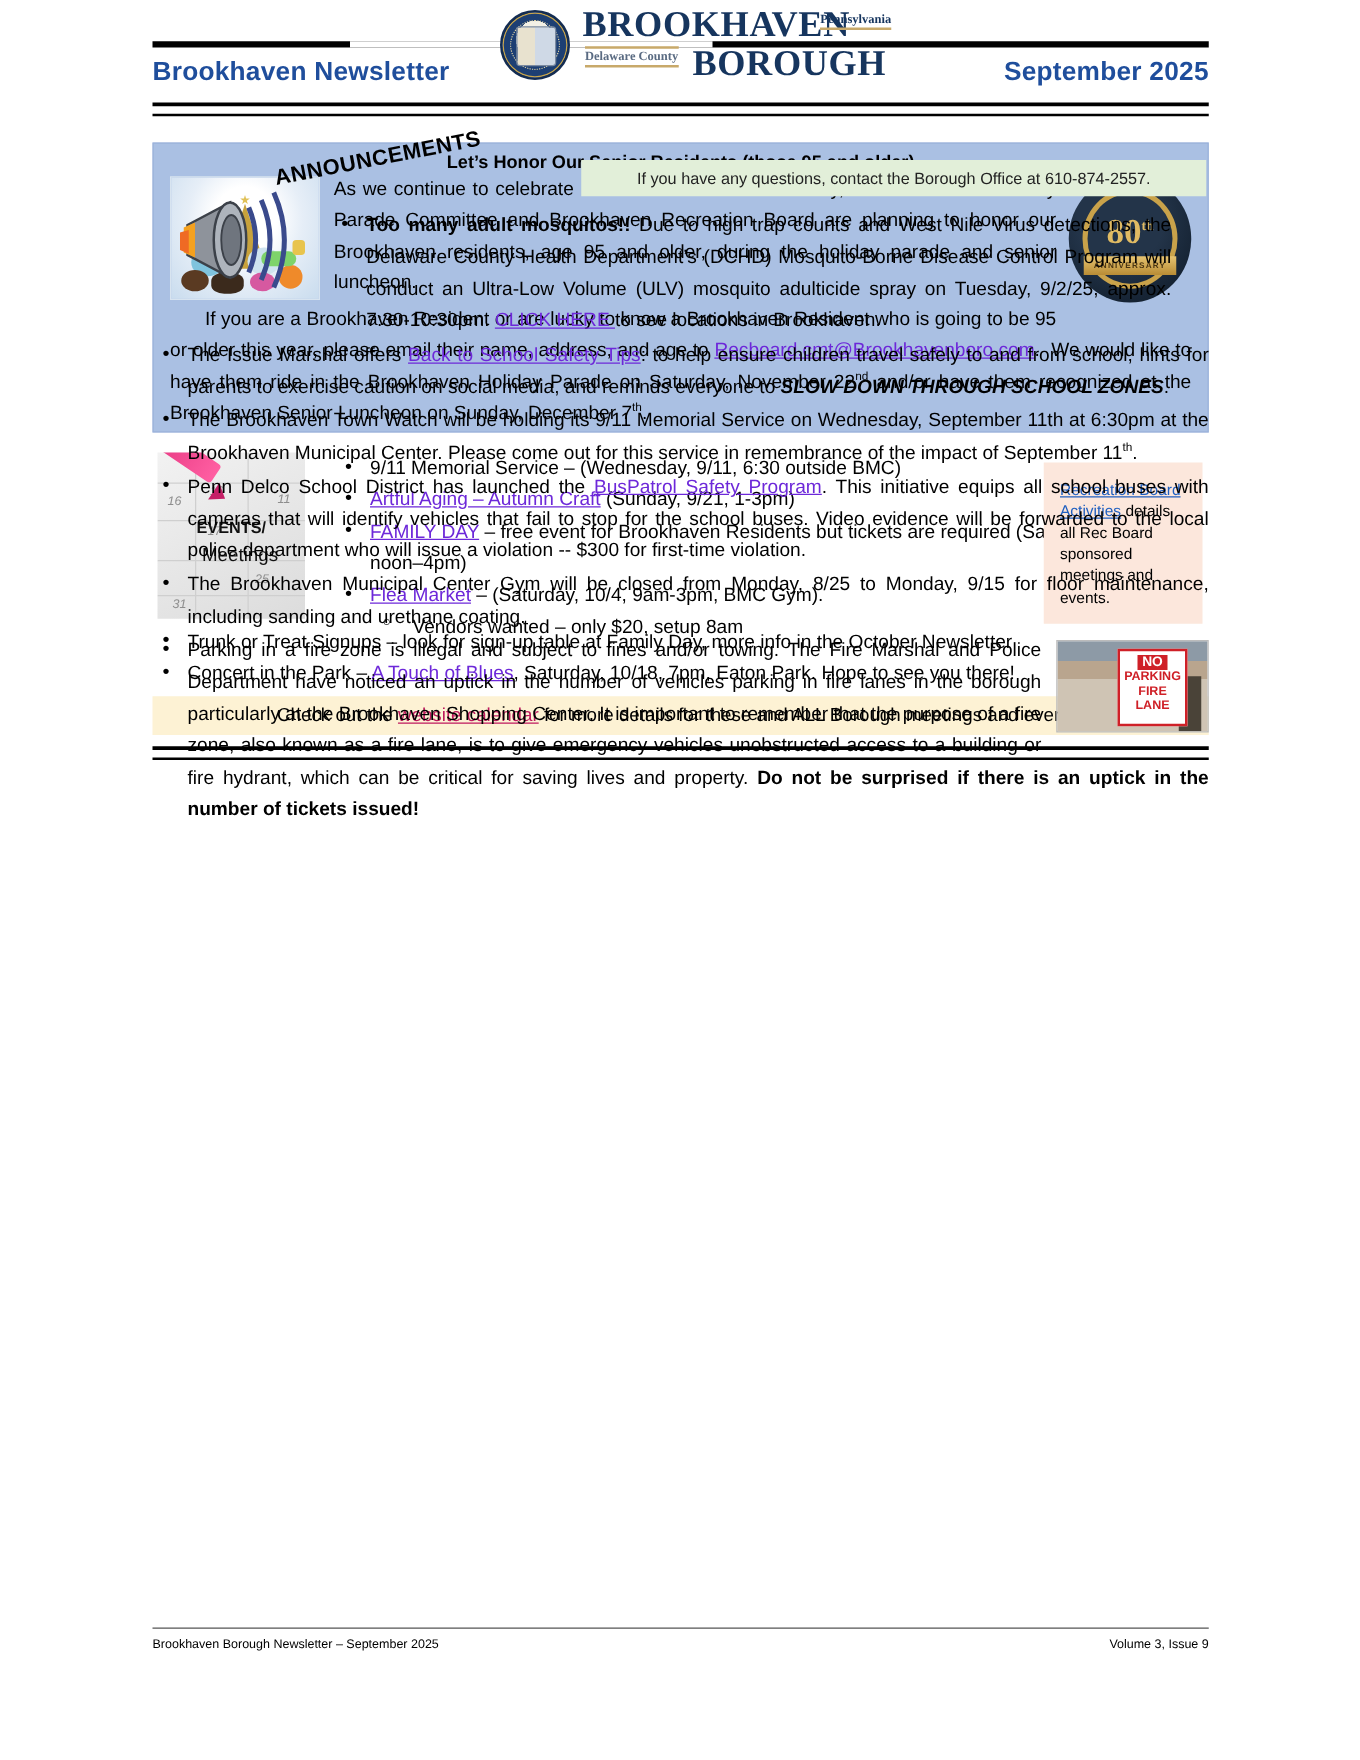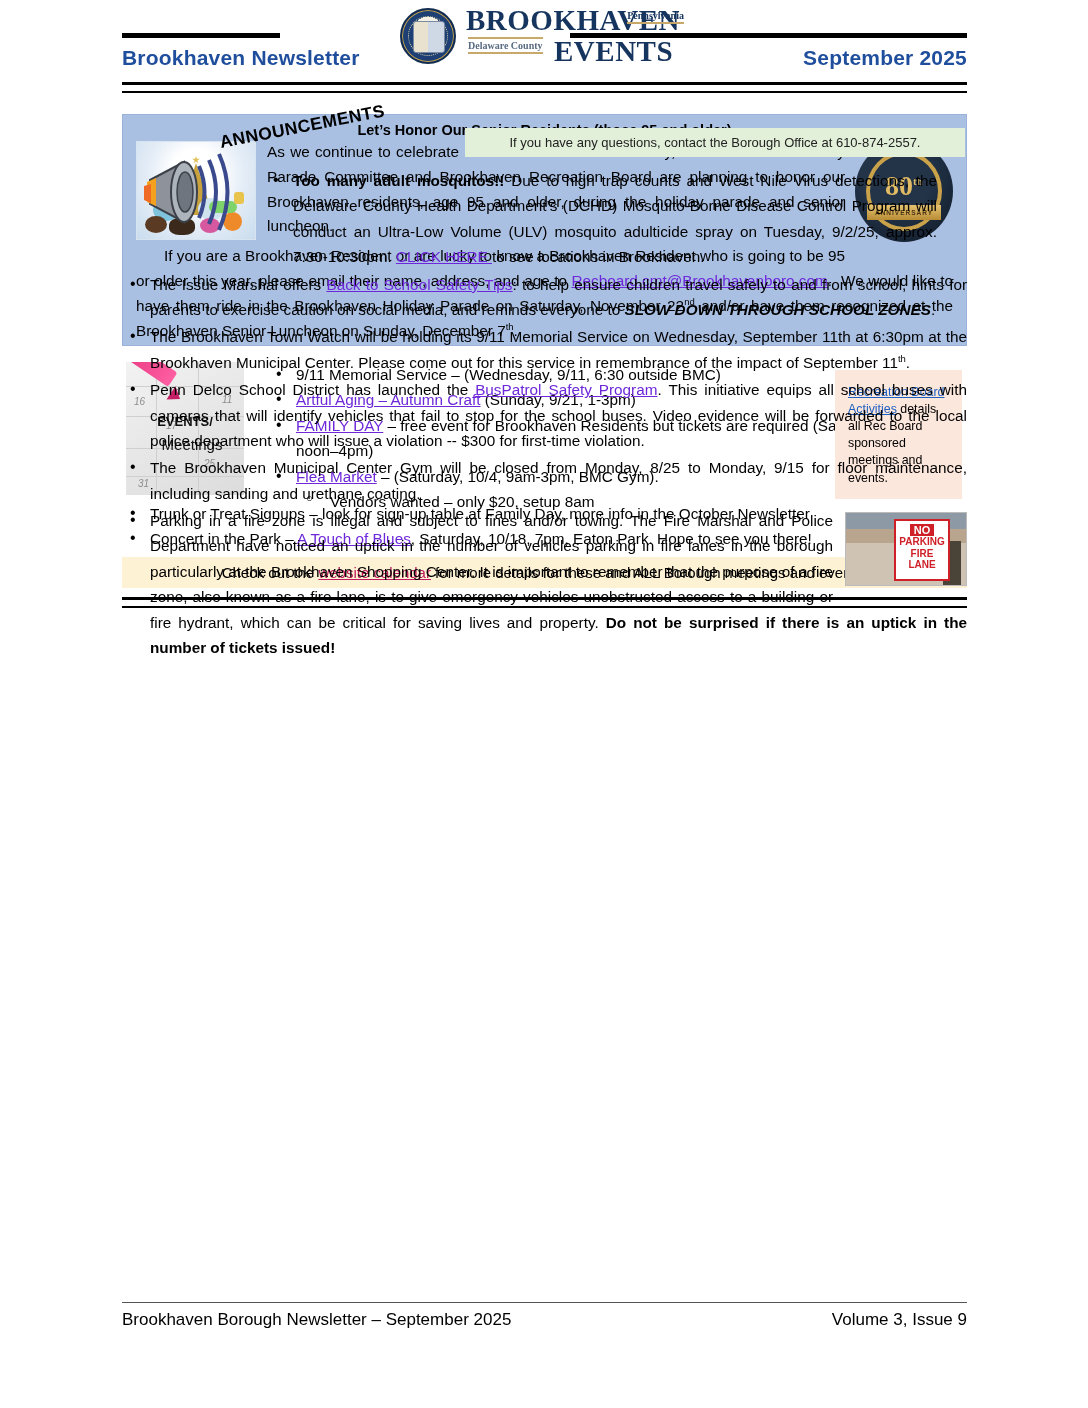--- a/index.html
+++ b/index.html
@@ -295,42 +295,42 @@
     font-family:"Liberation Sans", sans-serif;
   }
   .sign-plate .no{background:#cf2027;color:#fff;display:inline-block;padding:0 4px;font-size:11px;}
   .sign-post{position:absolute;right:5px;bottom:0;width:18px;height:44px;background:#4a4338;}
 
   
   .footer{
     position:absolute;left:122px;top:1302px;width:845px;
   }
   .foot-rule{height:1px;background:#555;}
-  .foot-row{display:flex;justify-content:space-between;margin-top:7px;font-size:17px;}
+  .foot-row{display:flex;justify-content:space-between;margin-top:7px;font-size:10px;}
   .foot-page{font-size:11.5px;margin-top:2px;}
   sup{font-size:.62em;vertical-align:super;}
   b,strong{font-weight:bold;}
   .bi{font-weight:bold;font-style:italic;}
 </style>
 </head>
 <body>
 
 <div class="page">
   <div class="content">
 
     <div class="masthead">
       <div class="rule-top">
           <div class="gap"></div>
         </div>
 
       <div class="logo-wrap">
         <div class="seal"></div>
         <div class="wordmark">
           <div class="wm-line1">BROOKHAVEN</div>
-          <div class="wm-line2">EVENTS</div>
+          <div class="wm-line2">BOROUGH</div>
           <div class="wm-state">Pennsylvania</div>
           <div class="wm-county">Delaware County</div>
         </div>
       </div>
 
       <div class="title-row">
         <div class="nl-title">Brookhaven Newsletter</div>
         <div class="nl-date">September 2025</div>
       </div>
 

